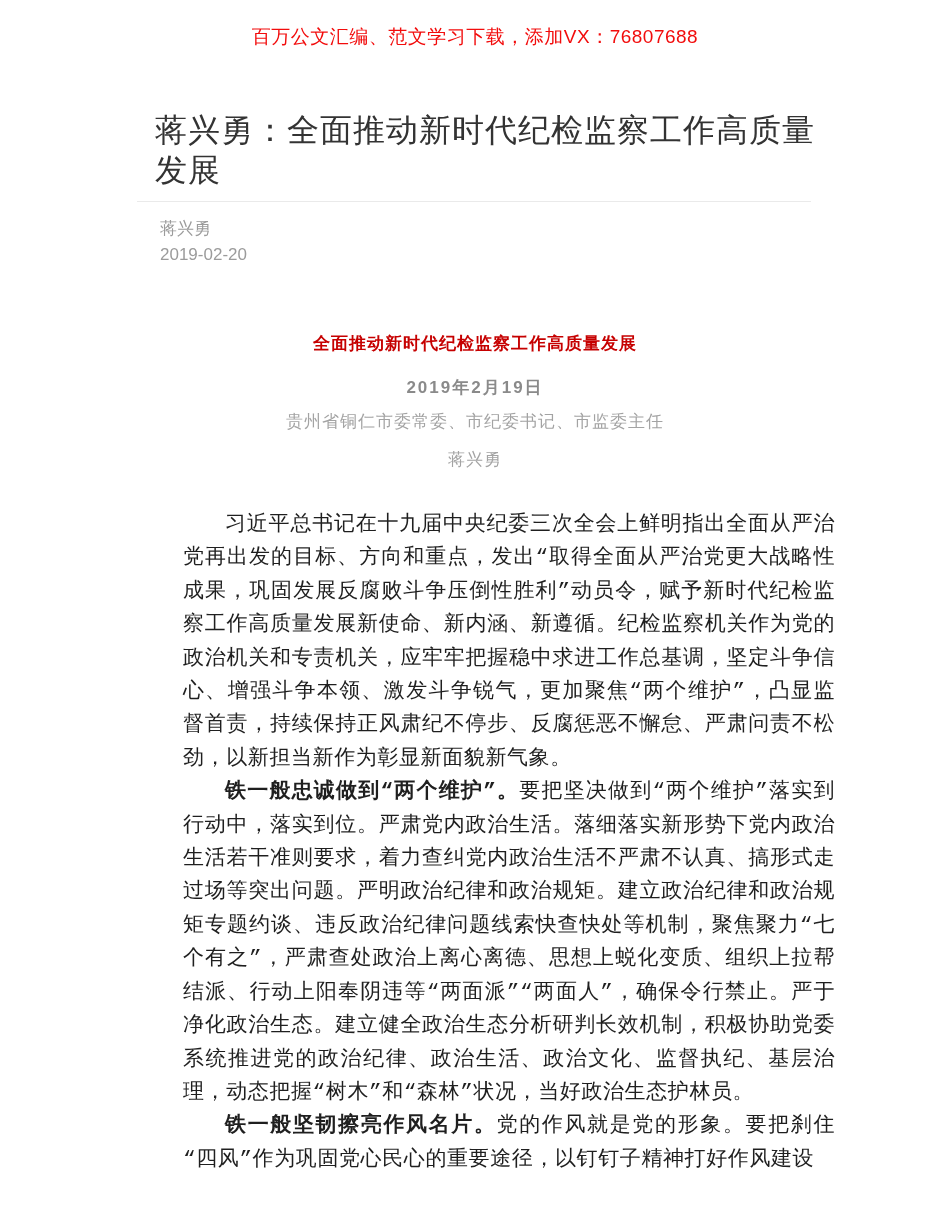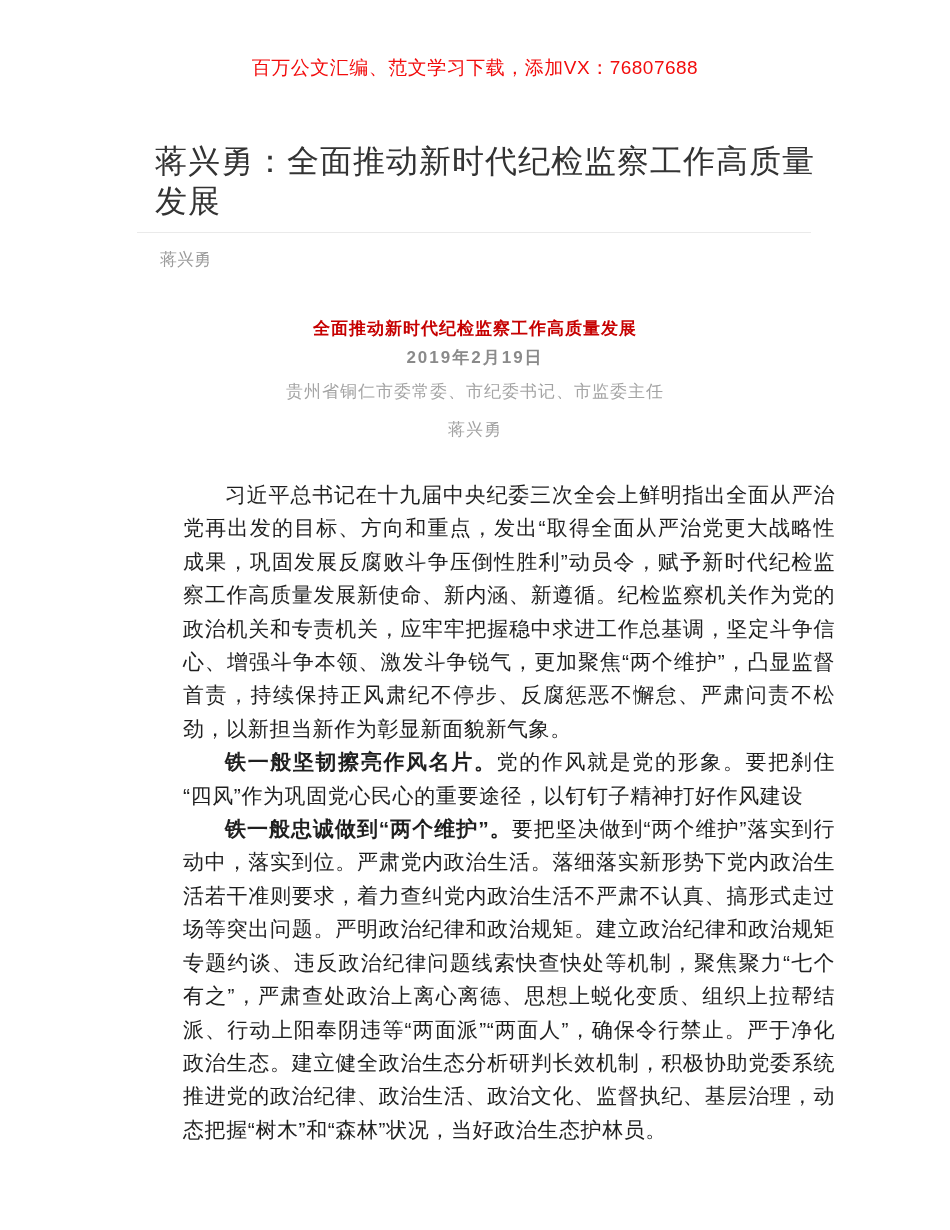--- a/index.html
+++ b/index.html
@@ -7,21 +7,21 @@
     padding: 0;
     background: #ffffff;
   }
   body {
     width: 950px;
     min-height: 1230px;
     font-family: "Liberation Sans", "DejaVu Sans", sans-serif;
     -webkit-font-smoothing: antialiased;
   }
   .top-notice {
-    padding-top: 55px;
+    padding-top: 24px;
     text-align: center;
     font-size: 19px;
     font-weight: 400;
     color: #f20c0c;
     letter-spacing: 0.5px;
   }
   .page-title {
     margin: 60px 115px 0 155px;
     font-size: 32px;
     line-height: 1.25;
@@ -35,29 +35,29 @@
     height: 0;
     border-top: 1px solid #eaeaea;
   }
   .meta {
     margin: 14px 0 0 160px;
     font-size: 17px;
     line-height: 26px;
     color: #9b9b9b;
   }
   .article-heading {
-    margin-top: 44px;
+    margin-top: 64px;
     text-align: center;
     font-size: 17px;
     font-weight: bold;
     color: #c60000;
     letter-spacing: 1px;
   }
   .article-date {
-    margin-top: 6px;
+    margin-top: 21px;
     text-align: center;
     font-size: 17px;
     font-weight: bold;
     color: #8a8a8a;
     letter-spacing: 2px;
   }
   .article-byline {
     margin-top: 11px;
     text-align: center;
     font-size: 17px;
@@ -76,44 +76,46 @@
     padding-bottom: 130px;
   }
   .article-body p {
     margin: 0;
     font-size: 21px;
     line-height: 33.4px;
     color: #1f1f1f;
     text-align: justify;
     text-indent: 2em;
     letter-spacing: 0.6px;
+    font-family: Liberation Mono, monospace;
   }
   .article-body p b {
     font-weight: bold;
     color: #1f1f1f;
   }
 </style>
 </head>
 <body>
 
 <div class="top-notice">百万公文汇编、范文学习下载，添加VX：76807688</div>
 
 <h1 class="page-title">蒋兴勇：全面推动新时代纪检监察工作高质量发展</h1>
 
 <div class="title-divider"></div>
 
 <div class="meta">
   <div>蒋兴勇</div>
+  <div>2019-02-20</div>
 </div>
 
 <div class="article-heading">全面推动新时代纪检监察工作高质量发展</div>
 
 <div class="article-date">2019年2月19日</div>
 
 <div class="article-byline">贵州省铜仁市委常委、市纪委书记、市监委主任</div>
 
 <div class="article-byline-name">蒋兴勇</div>
 
 <div class="article-body" id="article-body">
     <p><span>习近平总书记在十九届中央纪委三次全会上鲜明指出全面从严治党再出发的目标、方向和重点，发出“取得全面从严治党更大战略性成果，巩固发展反腐败斗争压倒性胜利”动员令，赋予新时代纪检监察工作高质量发展新使命、新内涵、新遵循。纪检监察机关作为党的政治机关和专责机关，应牢牢把握稳中求进工作总基调，坚定斗争信心、增强斗争本领、激发斗争锐气，更加聚焦“两个维护”，凸显监督首责，持续保持正风肃纪不停步、反腐惩恶不懈怠、严肃问责不松劲，以新担当新作为彰显新面貌新气象。</span></p>
+    <p><b>铁一般忠诚做到“两个维护”。</b><span>要把坚决做到“两个维护”落实到行动中，落实到位。严肃党内政治生活。落细落实新形势下党内政治生活若干准则要求，着力查纠党内政治生活不严肃不认真、搞形式走过场等突出问题。严明政治纪律和政治规矩。建立政治纪律和政治规矩专题约谈、违反政治纪律问题线索快查快处等机制，聚焦聚力“七个有之”，严肃查处政治上离心离德、思想上蜕化变质、组织上拉帮结派、行动上阳奉阴违等“两面派”“两面人”，确保令行禁止。严于净化政治生态。建立健全政治生态分析研判长效机制，积极协助党委系统推进党的政治纪律、政治生活、政治文化、监督执纪、基层治理，动态把握“树木”和“森林”状况，当好政治生态护林员。</span></p>
     <p><b>铁一般坚韧擦亮作风名片。</b><span>党的作风就是党的形象。要把刹住“四风”作为巩固党心民心的重要途径，以钉钉子精神打好作风建设</span></p>
-    <p><b>铁一般忠诚做到“两个维护”。</b><span>要把坚决做到“两个维护”落实到行动中，落实到位。严肃党内政治生活。落细落实新形势下党内政治生活若干准则要求，着力查纠党内政治生活不严肃不认真、搞形式走过场等突出问题。严明政治纪律和政治规矩。建立政治纪律和政治规矩专题约谈、违反政治纪律问题线索快查快处等机制，聚焦聚力“七个有之”，严肃查处政治上离心离德、思想上蜕化变质、组织上拉帮结派、行动上阳奉阴违等“两面派”“两面人”，确保令行禁止。严于净化政治生态。建立健全政治生态分析研判长效机制，积极协助党委系统推进党的政治纪律、政治生活、政治文化、监督执纪、基层治理，动态把握“树木”和“森林”状况，当好政治生态护林员。</span></p>
   </div>
 
 </body></html>

